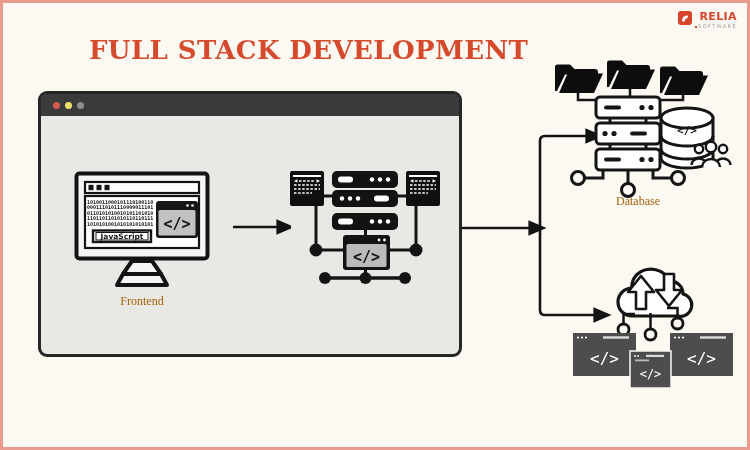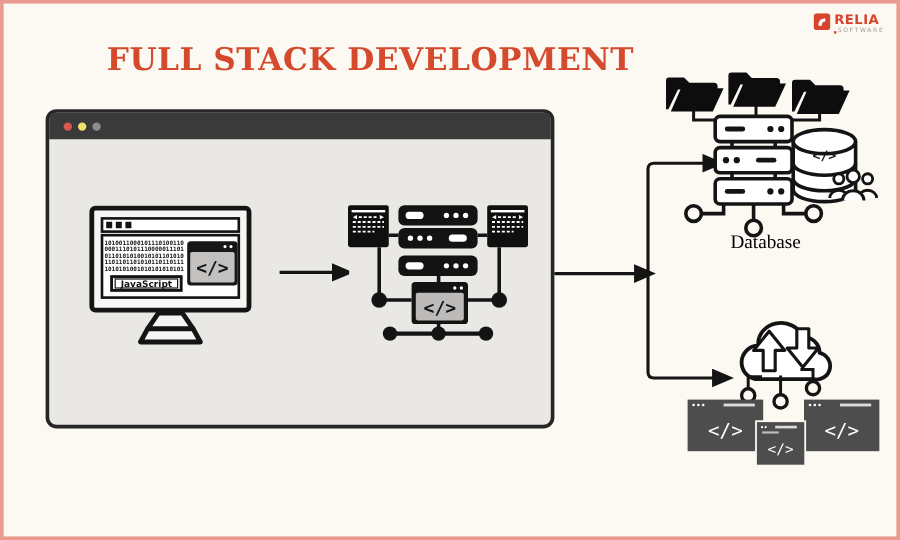--- a/index.html
+++ b/index.html
@@ -10,38 +10,38 @@
   }
   .abs{position:absolute;}
   .page-title{
     left:86px;top:32px;font-size:26px;font-weight:700;color:#d5492c;
     letter-spacing:.4px;font-family:"DejaVu Serif","Liberation Serif",serif;
     white-space:nowrap;
   }
   
   .logo{right:10px;top:8px;display:flex;align-items:flex-start;gap:3px;}
   .logo-mark{width:14px;height:14px;}
-  .logo-text{display:flex;flex-direction:column;line-height:1;}
+  .logo-text{display:flex;flex-direction:column;line-height:1;align-items:flex-end;}
   .logo-brand{font-family:"DejaVu Sans","Liberation Sans",sans-serif;font-weight:bold;
     font-size:11px;color:#d8432b;letter-spacing:.4px;}
   .logo-sub{font-family:"DejaVu Sans","Liberation Sans",sans-serif;font-size:5px;
     color:#9a9a9a;letter-spacing:1.4px;margin-top:2px;display:flex;align-items:center;gap:1px;}
   .logo-dot{width:2px;height:2px;background:#d8432b;display:inline-block;}
   
   .window{
     left:35px;top:88px;width:424px;height:266px;box-sizing:border-box;
     background:#e9e8e5;border:3px solid #262626;border-radius:9px;
   }
   .titlebar{
     height:22px;background:#3a3a3a;border-radius:5px 5px 0 0;
     display:flex;align-items:center;padding-left:12px;gap:5px;
   }
   .dot{width:7px;height:7px;border-radius:50%;}
   .node-label{
-    font-size:16px;color:#000000;text-align:center;white-space:nowrap;
+    font-size:12px;color:#a16207;text-align:center;white-space:nowrap;
   }
   svg text{user-select:none;}
 </style>
 </head>
 <body>
 
 <div class="canvas">
 
   <div class="abs page-title">FULL STACK DEVELOPMENT</div>
 
@@ -91,20 +91,21 @@
       <circle cx="113.5" cy="34.5" r="1.3" fill="#ffffff"></circle>
       <circle cx="118.5" cy="34.5" r="1.3" fill="#ffffff"></circle>
       <rect x="84.5" y="39" width="37" height="25.5" rx="1.5" fill="#c2c1bf"></rect>
       <text x="103" y="57.5" text-anchor="middle" font-family="DejaVu Sans Mono, monospace" font-size="15" font-weight="bold" fill="#141414">&lt;/&gt;</text>
     </g>
     <g fill="#f6f5f3" stroke="#141414" stroke-width="4" stroke-linejoin="round">
       <path d="M58,90 L49,103 H87 L78,90 Z"></path>
       <path d="M49,103 L43,114 H93 L87,103 Z"></path>
     </g>
   </svg>
+  <div class="abs node-label" style="left:66px;top:291px;width:146px">Frontend</div>
 
   <svg class="abs" style="left:228px;top:214px" width="60" height="20" viewBox="0 0 60 20">
     <defs>
       <marker id="arrA" markerWidth="8" markerHeight="7" refX="1" refY="3" orient="auto">
         <path d="M0,0 L7,3 L0,6 Z" fill="#141414"></path>
       </marker>
     </defs>
     <line x1="2" y1="10" x2="48" y2="10" stroke="#141414" stroke-width="2.6" marker-end="url(#arrA)"></line>
   </svg>
 

